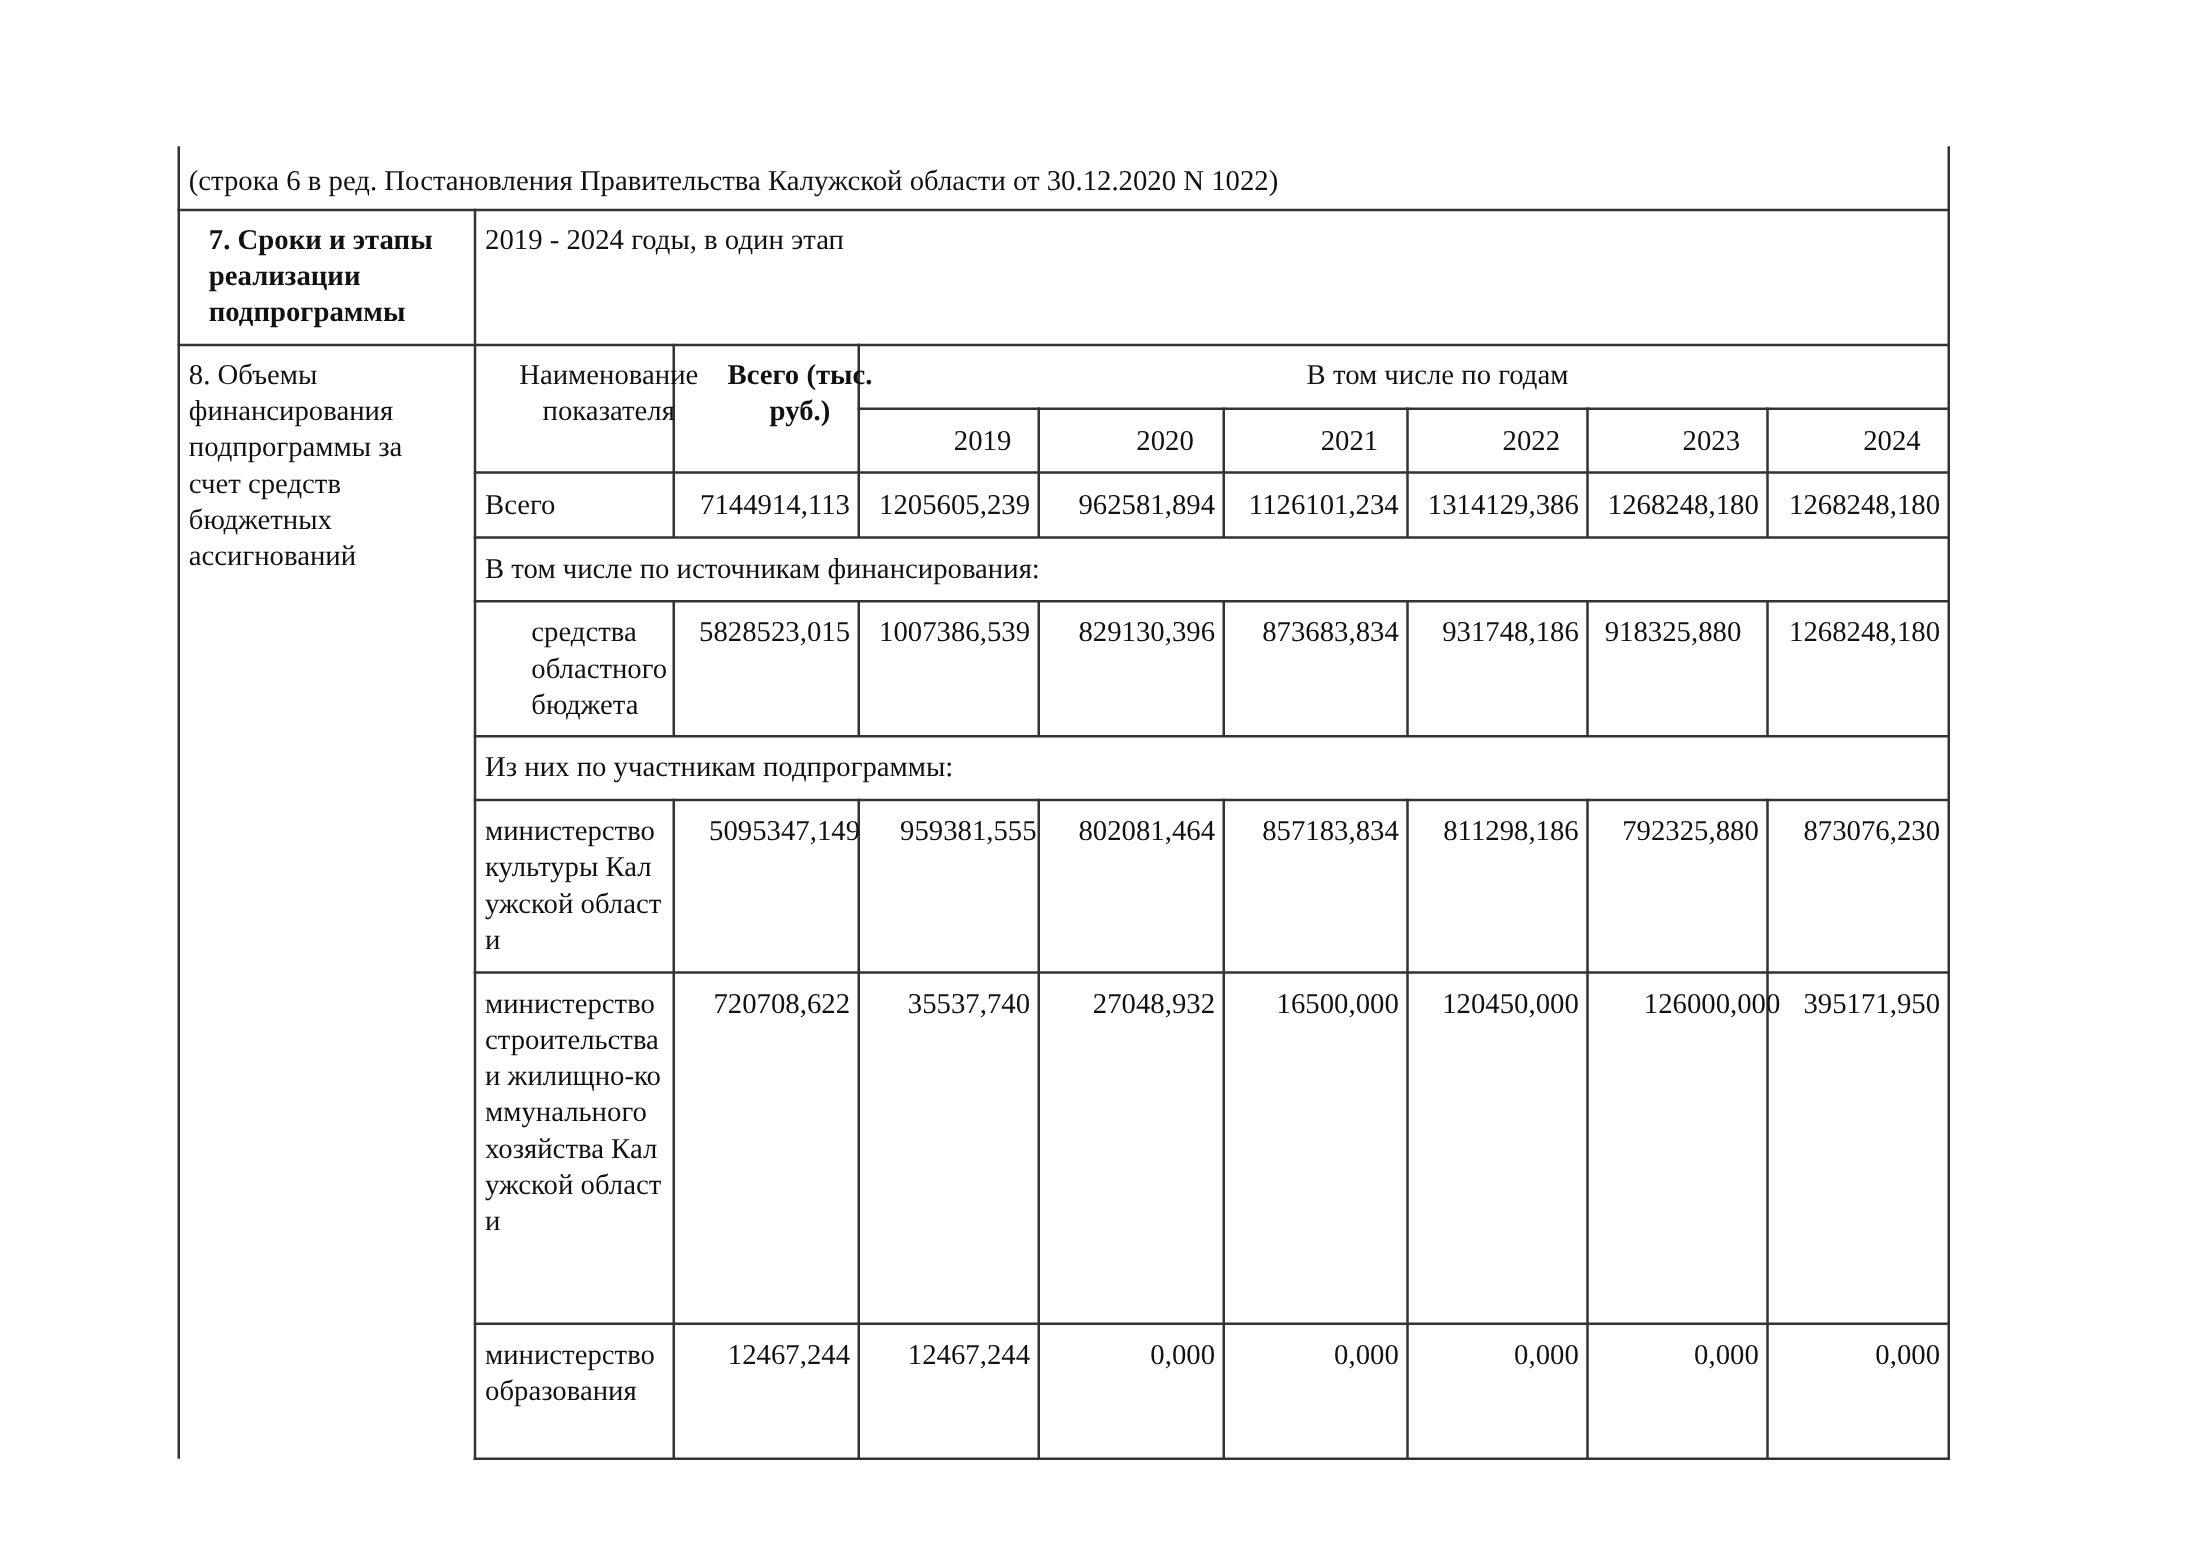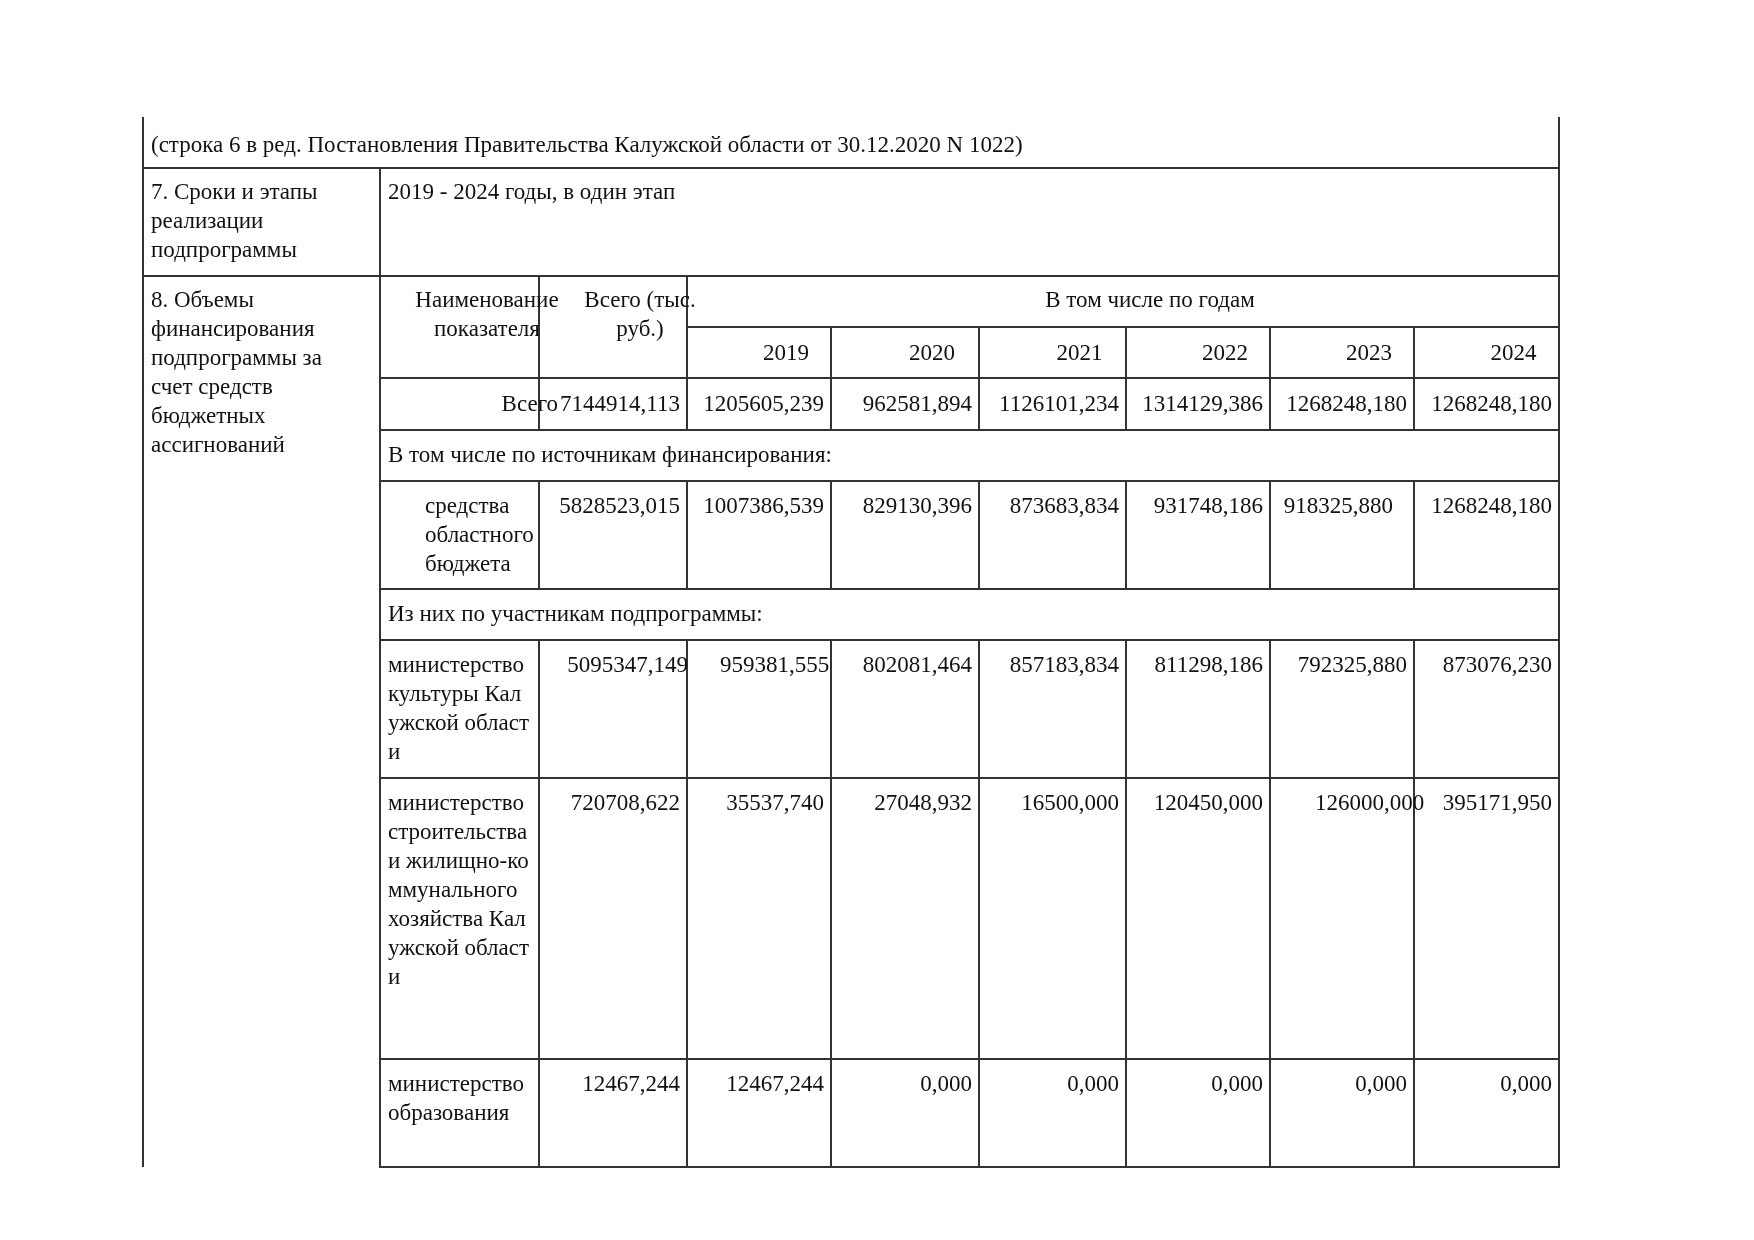--- a/index.html
+++ b/index.html
@@ -57,37 +57,37 @@
 <div class="line v" style="left:1269px; top:326px; height:104px;"></div>
 <div class="line v" style="left:1269px; top:480px; height:109px;"></div>
 <div class="line v" style="left:1269px; top:639px; height:528px;"></div>
 
 <div class="line v" style="left:1413px; top:326px; height:104px;"></div>
 <div class="line v" style="left:1413px; top:480px; height:109px;"></div>
 <div class="line v" style="left:1413px; top:639px; height:528px;"></div>
 
 <div class="cell" style="left:144px; top:122px; width:1414px; height:45px; padding-top:8px;">(строка 6 в ред. Постановления Правительства Калужской области от 30.12.2020 N 1022)</div>
 
-<div class="cell" style="left:144px; top:169px; width:235px; height:106px; white-space:normal;">7. Сроки и этапы реализации подпрограммы</div>
+<div class="cell" style="left:160px; top:169px; width:235px; height:106px; white-space:normal;font-weight:bold;">7. Сроки и этапы реализации подпрограммы</div>
 <div class="cell" style="left:381px; top:169px; width:1177px; height:106px;">2019 - 2024 годы, в один этап</div>
 
 <div class="cell" style="left:144px; top:277px; width:228px; white-space:normal;">8. Объемы финансирования подпрограммы за счет средств бюджетных ассигнований</div>
 
 <div class="cell ctr" style="left:381px; top:277px; width:157px; height:100px; word-break:break-all; white-space:normal; padding-left:5px; padding-right:4px;">Наименование показателя</div>
-<div class="cell ctr" style="left:540px; top:277px; width:146px; height:100px; white-space:normal;">Всего (тыс. руб.)</div>
+<div class="cell ctr" style="left:540px; top:277px; width:146px; height:100px; white-space:normal;font-weight:bold;">Всего (тыс. руб.)</div>
 <div class="cell ctr" style="left:688px; top:277px; width:870px; height:49px;">В том числе по годам</div>
 
 <div class="cell ctr" style="left:688px; top:330px; width:142px;">2019</div>
 <div class="cell ctr" style="left:832px; top:330px; width:146px;">2020</div>
 <div class="cell ctr" style="left:980px; top:330px; width:145px;">2021</div>
 <div class="cell ctr" style="left:1127px; top:330px; width:142px;">2022</div>
 <div class="cell ctr" style="left:1271px; top:330px; width:142px;">2023</div>
 <div class="cell ctr" style="left:1415px; top:330px; width:143px;">2024</div>
 
-<div class="cell" style="left:381px; top:381px; width:184px;text-align:right;">Всего</div>
+<div class="cell" style="left:381px; top:381px; width:184px;">Всего</div>
 <div class="cell num" style="left:540px; top:381px; width:146px;">7144914,113</div>
 <div class="cell num" style="left:688px; top:381px; width:142px;">1205605,239</div>
 <div class="cell num" style="left:832px; top:381px; width:146px;">962581,894</div>
 <div class="cell num" style="left:980px; top:381px; width:145px;">1126101,234</div>
 <div class="cell num" style="left:1127px; top:381px; width:142px;">1314129,386</div>
 <div class="cell num" style="left:1271px; top:381px; width:142px;">1268248,180</div>
 <div class="cell num" style="left:1415px; top:381px; width:143px;">1268248,180</div>
 
 <div class="cell" style="left:381px; top:432px; width:1177px;">В том числе по источникам финансирования:</div>
 

